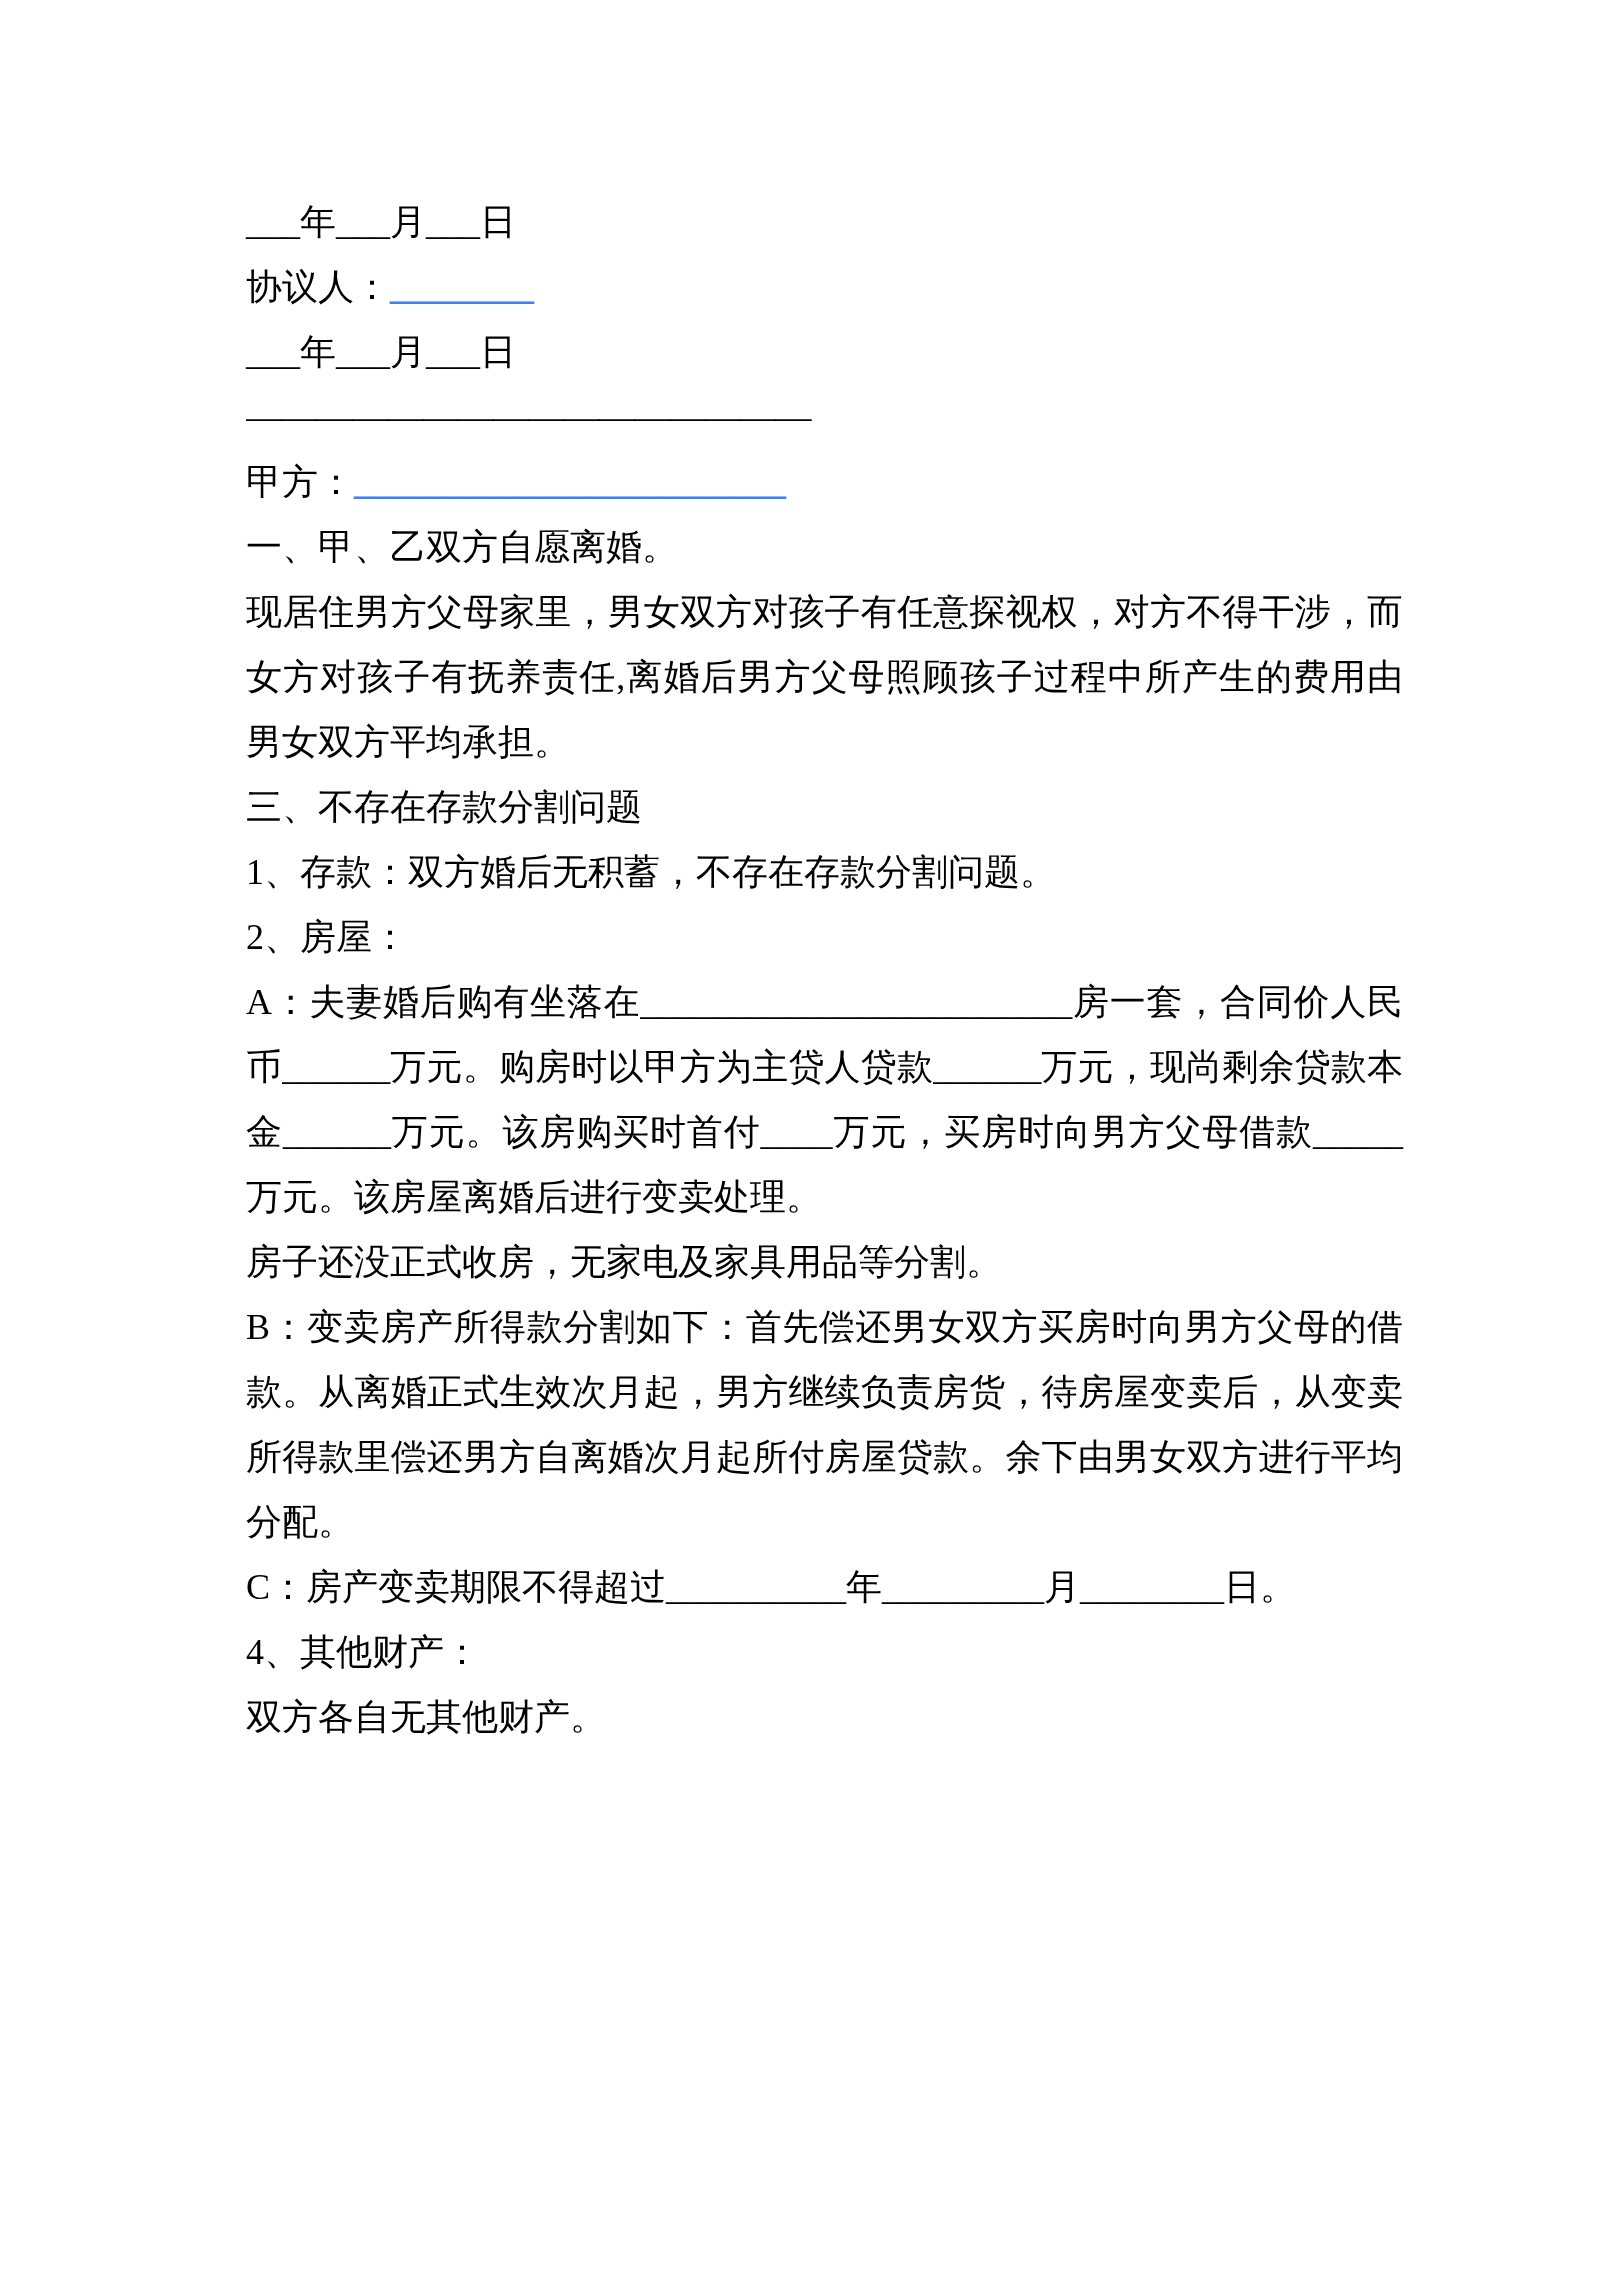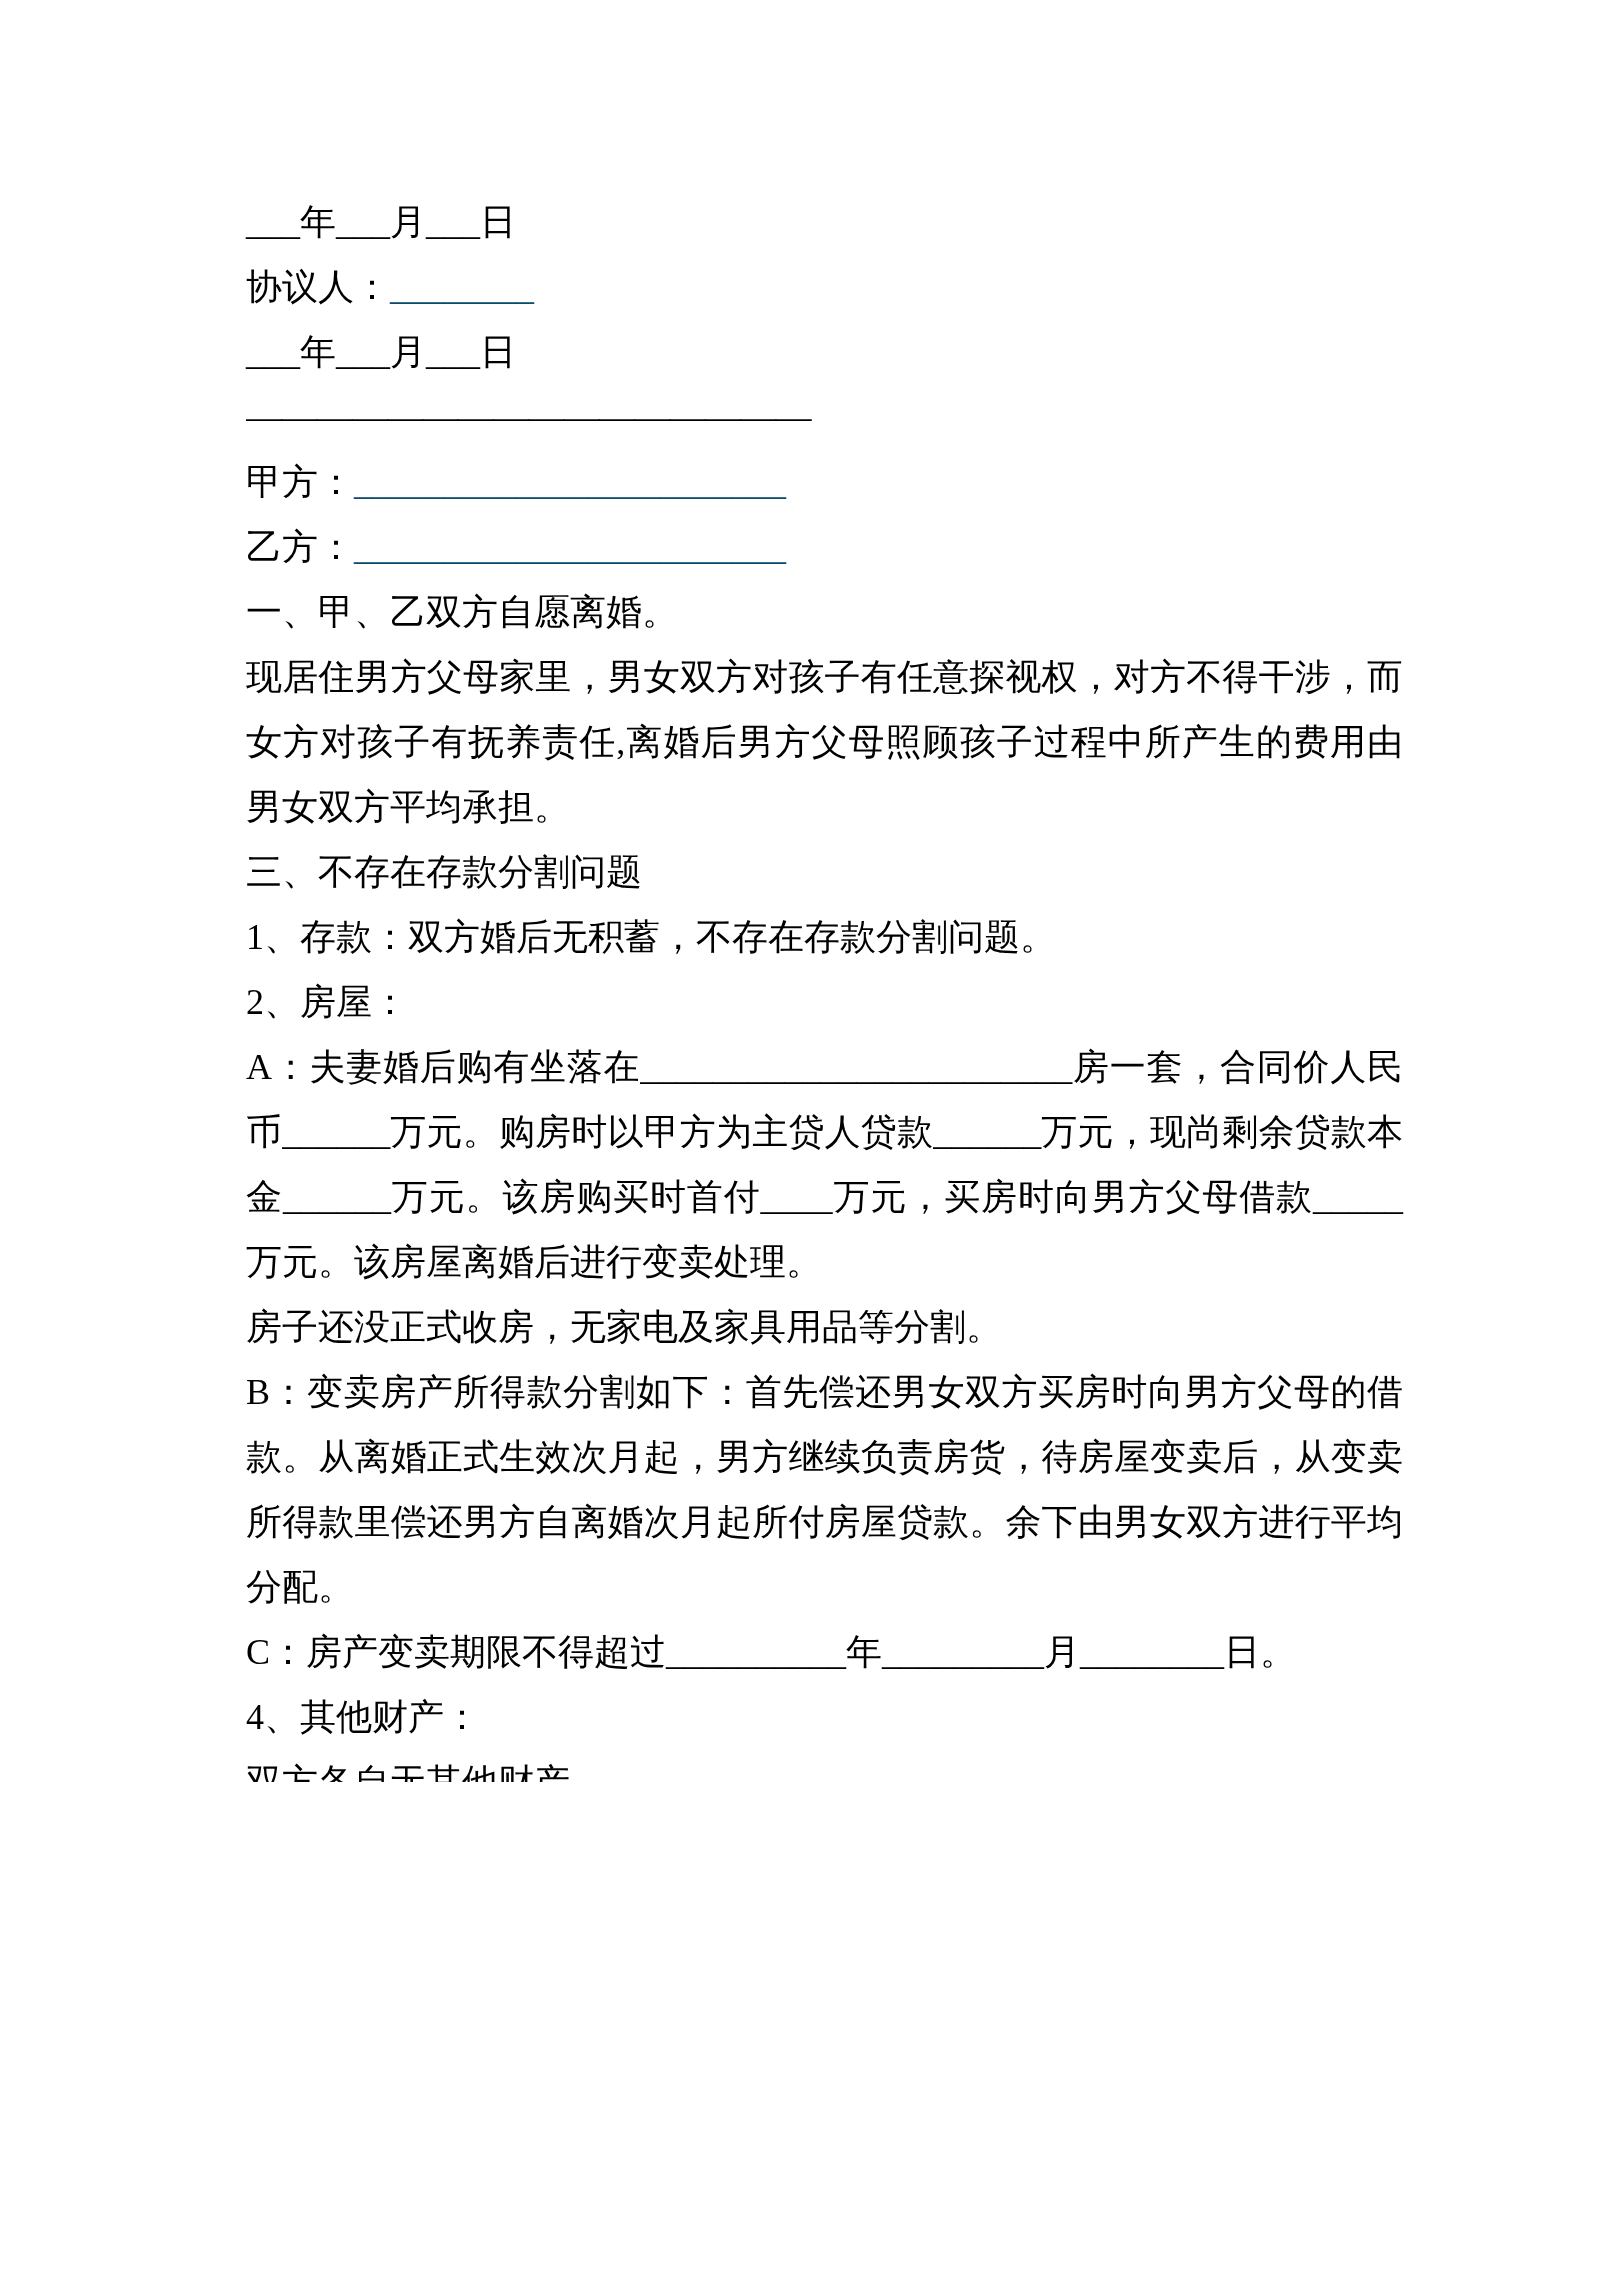--- a/index.html
+++ b/index.html
@@ -32,21 +32,22 @@
   }
   .field-line {
     margin: 0;
     padding: 0;
   }
   .blank {
     white-space: nowrap;
     letter-spacing: 0;
   }
   .blank.gray {
-    color: #0c4a6e;
+    color: #3b82f6;
+    font-weight: bold;
   }
   .divider {
     color: #000000;
     letter-spacing: -0.7px;
     white-space: nowrap;
     overflow: hidden;
   }
 </style>
 </head>
 <body>
@@ -61,23 +62,20 @@
     </p>
 
     <p class="para">___年___月___日</p>
 
     <p class="para divider">————————————————</p>
 
     <p class="para field-line">
       <span>甲方：</span><span class="blank gray">________________________</span>
     </p>
 
-    <p class="para field-line">
-      <span>乙方：</span><span class="blank gray">________________________</span>
-    </p>
 
     <p class="para">一、甲、乙双方自愿离婚。</p>
     <p class="para">现居住男方父母家里，男女双方对孩子有任意探视权，对方不得干涉，而女方对孩子有抚养责任,离婚后男方父母照顾孩子过程中所产生的费用由男女双方平均承担。</p>
     <p class="para">三、不存在存款分割问题</p>
     <p class="para">1、存款：双方婚后无积蓄，不存在存款分割问题。</p>
     <p class="para">2、房屋：</p>
     <p class="para">A：夫妻婚后购有坐落在________________________房一套，合同价人民币______万元。购房时以甲方为主贷人贷款______万元，现尚剩余贷款本金______万元。该房购买时首付____万元，买房时向男方父母借款_____万元。该房屋离婚后进行变卖处理。</p>
     <p class="para">房子还没正式收房，无家电及家具用品等分割。</p>
     <p class="para">B：变卖房产所得款分割如下：首先偿还男女双方买房时向男方父母的借款。从离婚正式生效次月起，男方继续负责房货，待房屋变卖后，从变卖所得款里偿还男方自离婚次月起所付房屋贷款。余下由男女双方进行平均分配。</p>
     <p class="para">C：房产变卖期限不得超过__________年_________月________日。</p>

